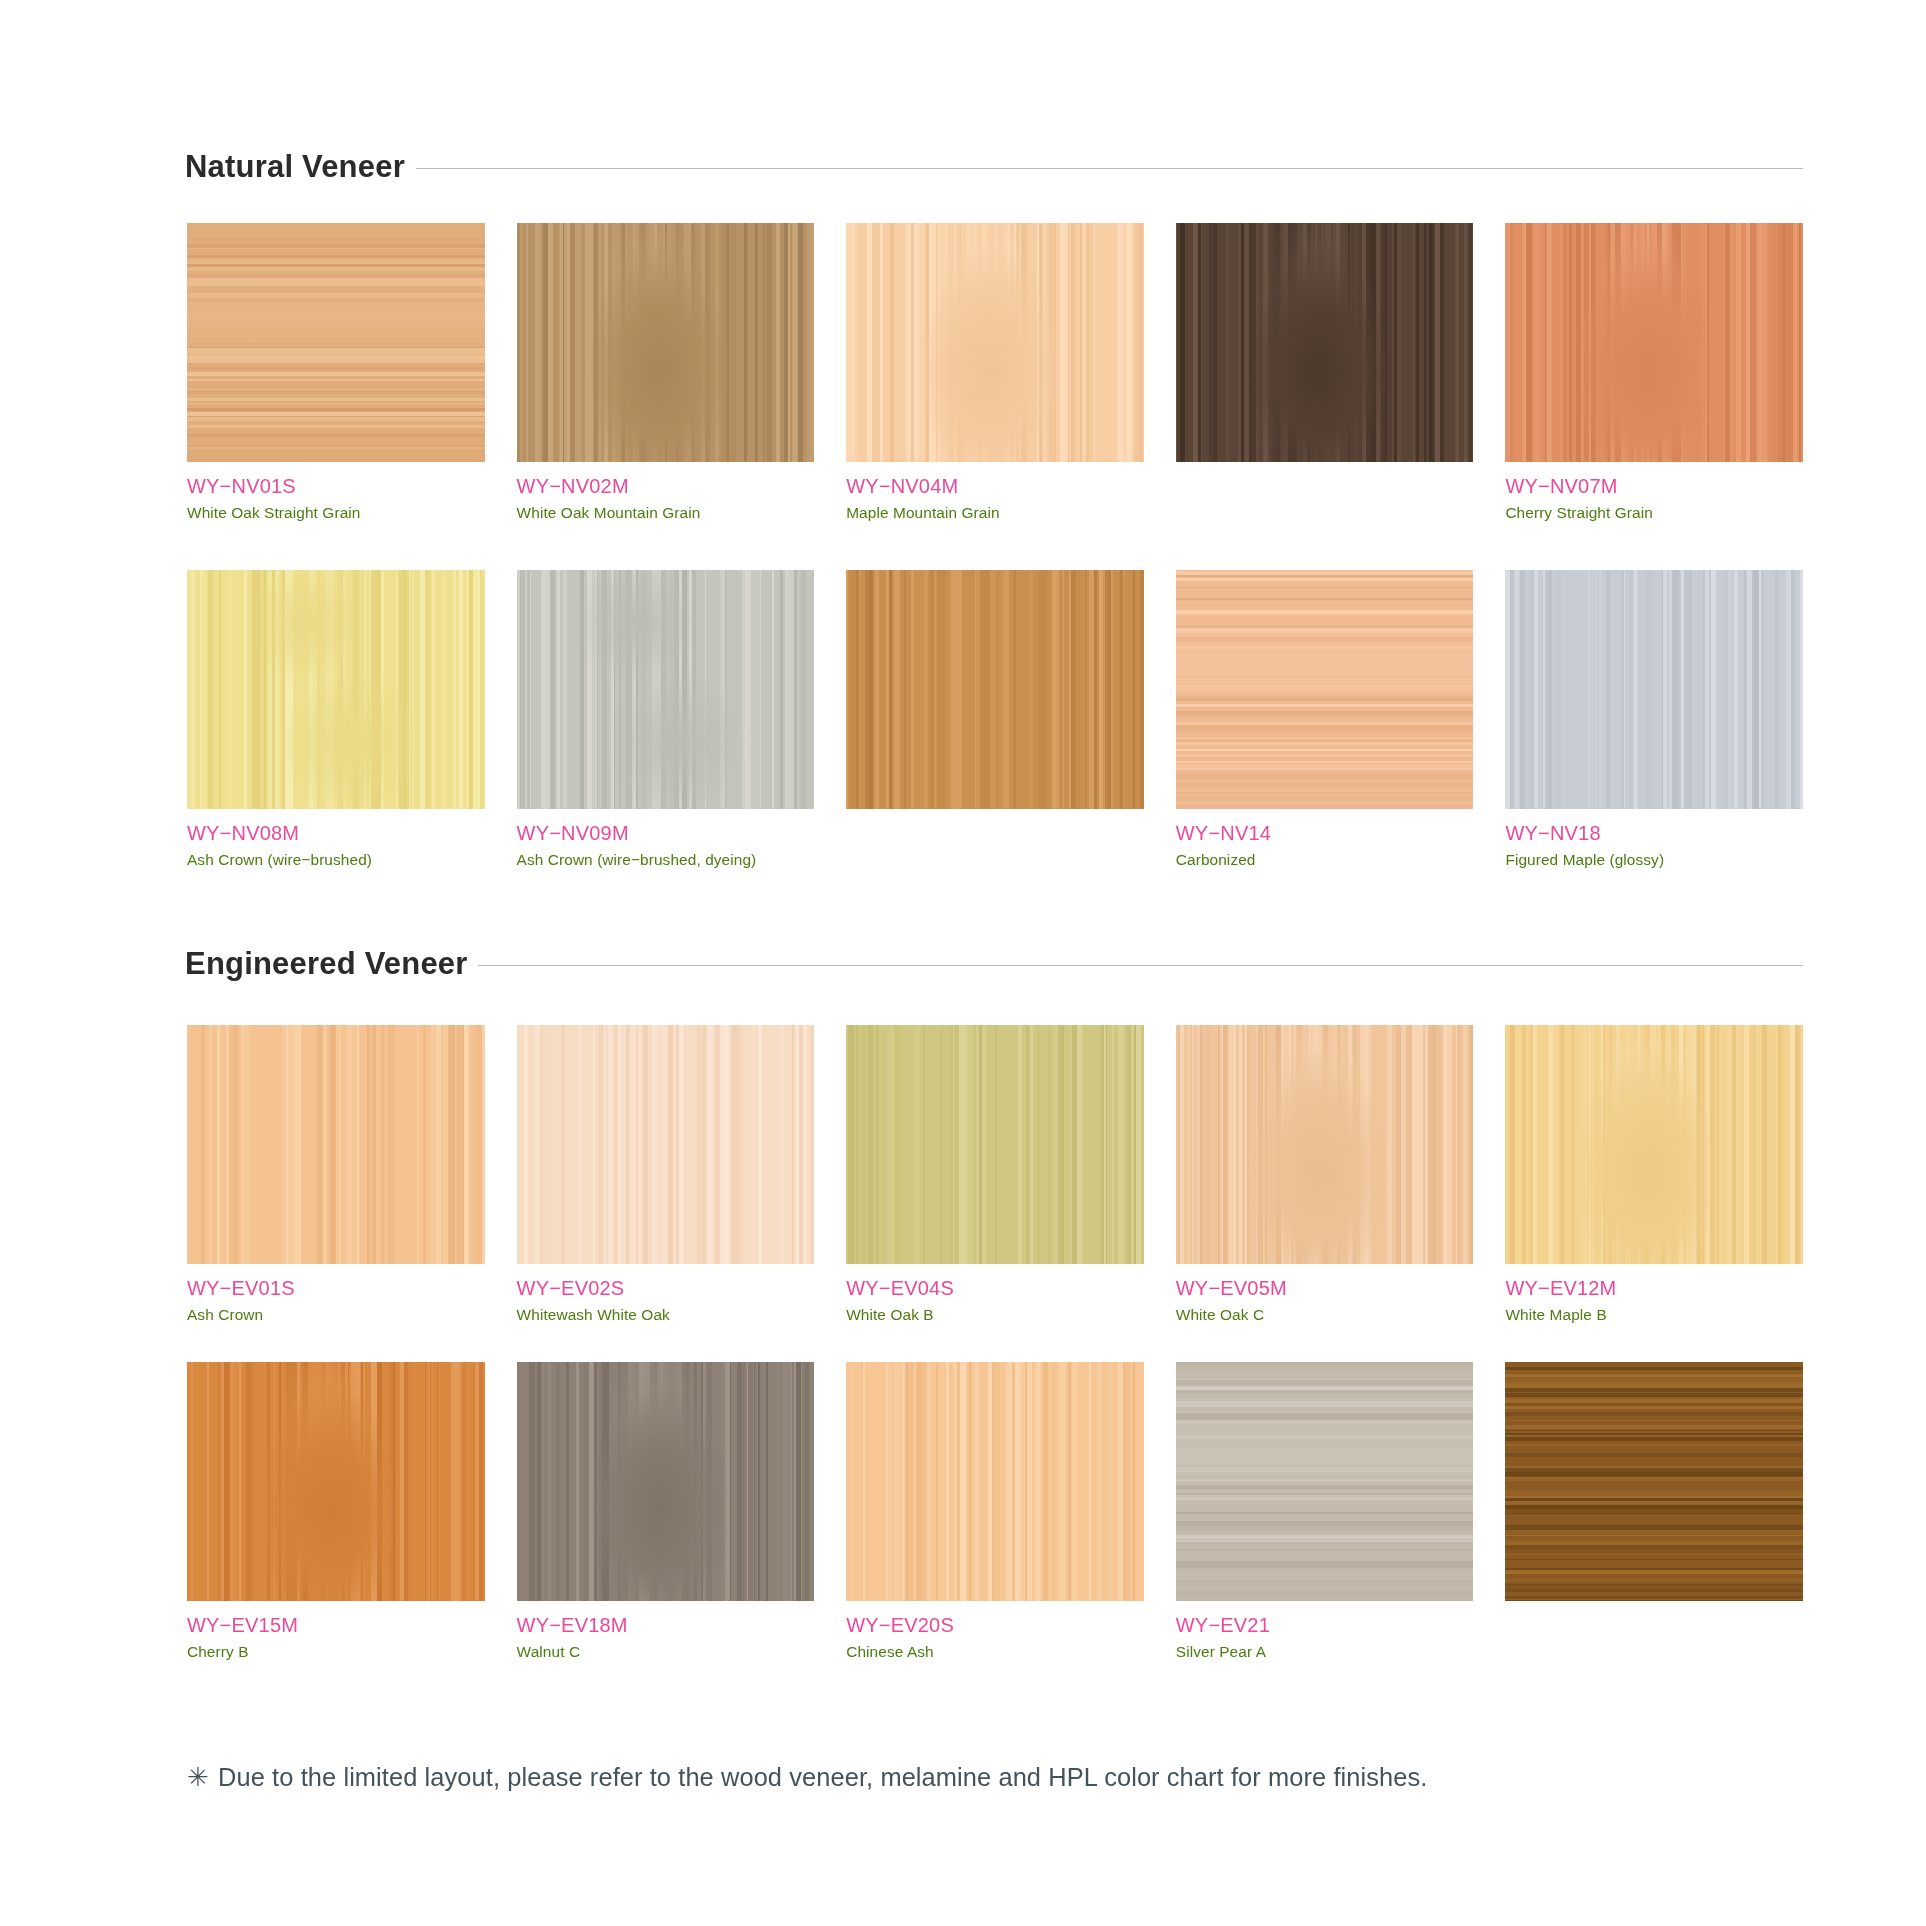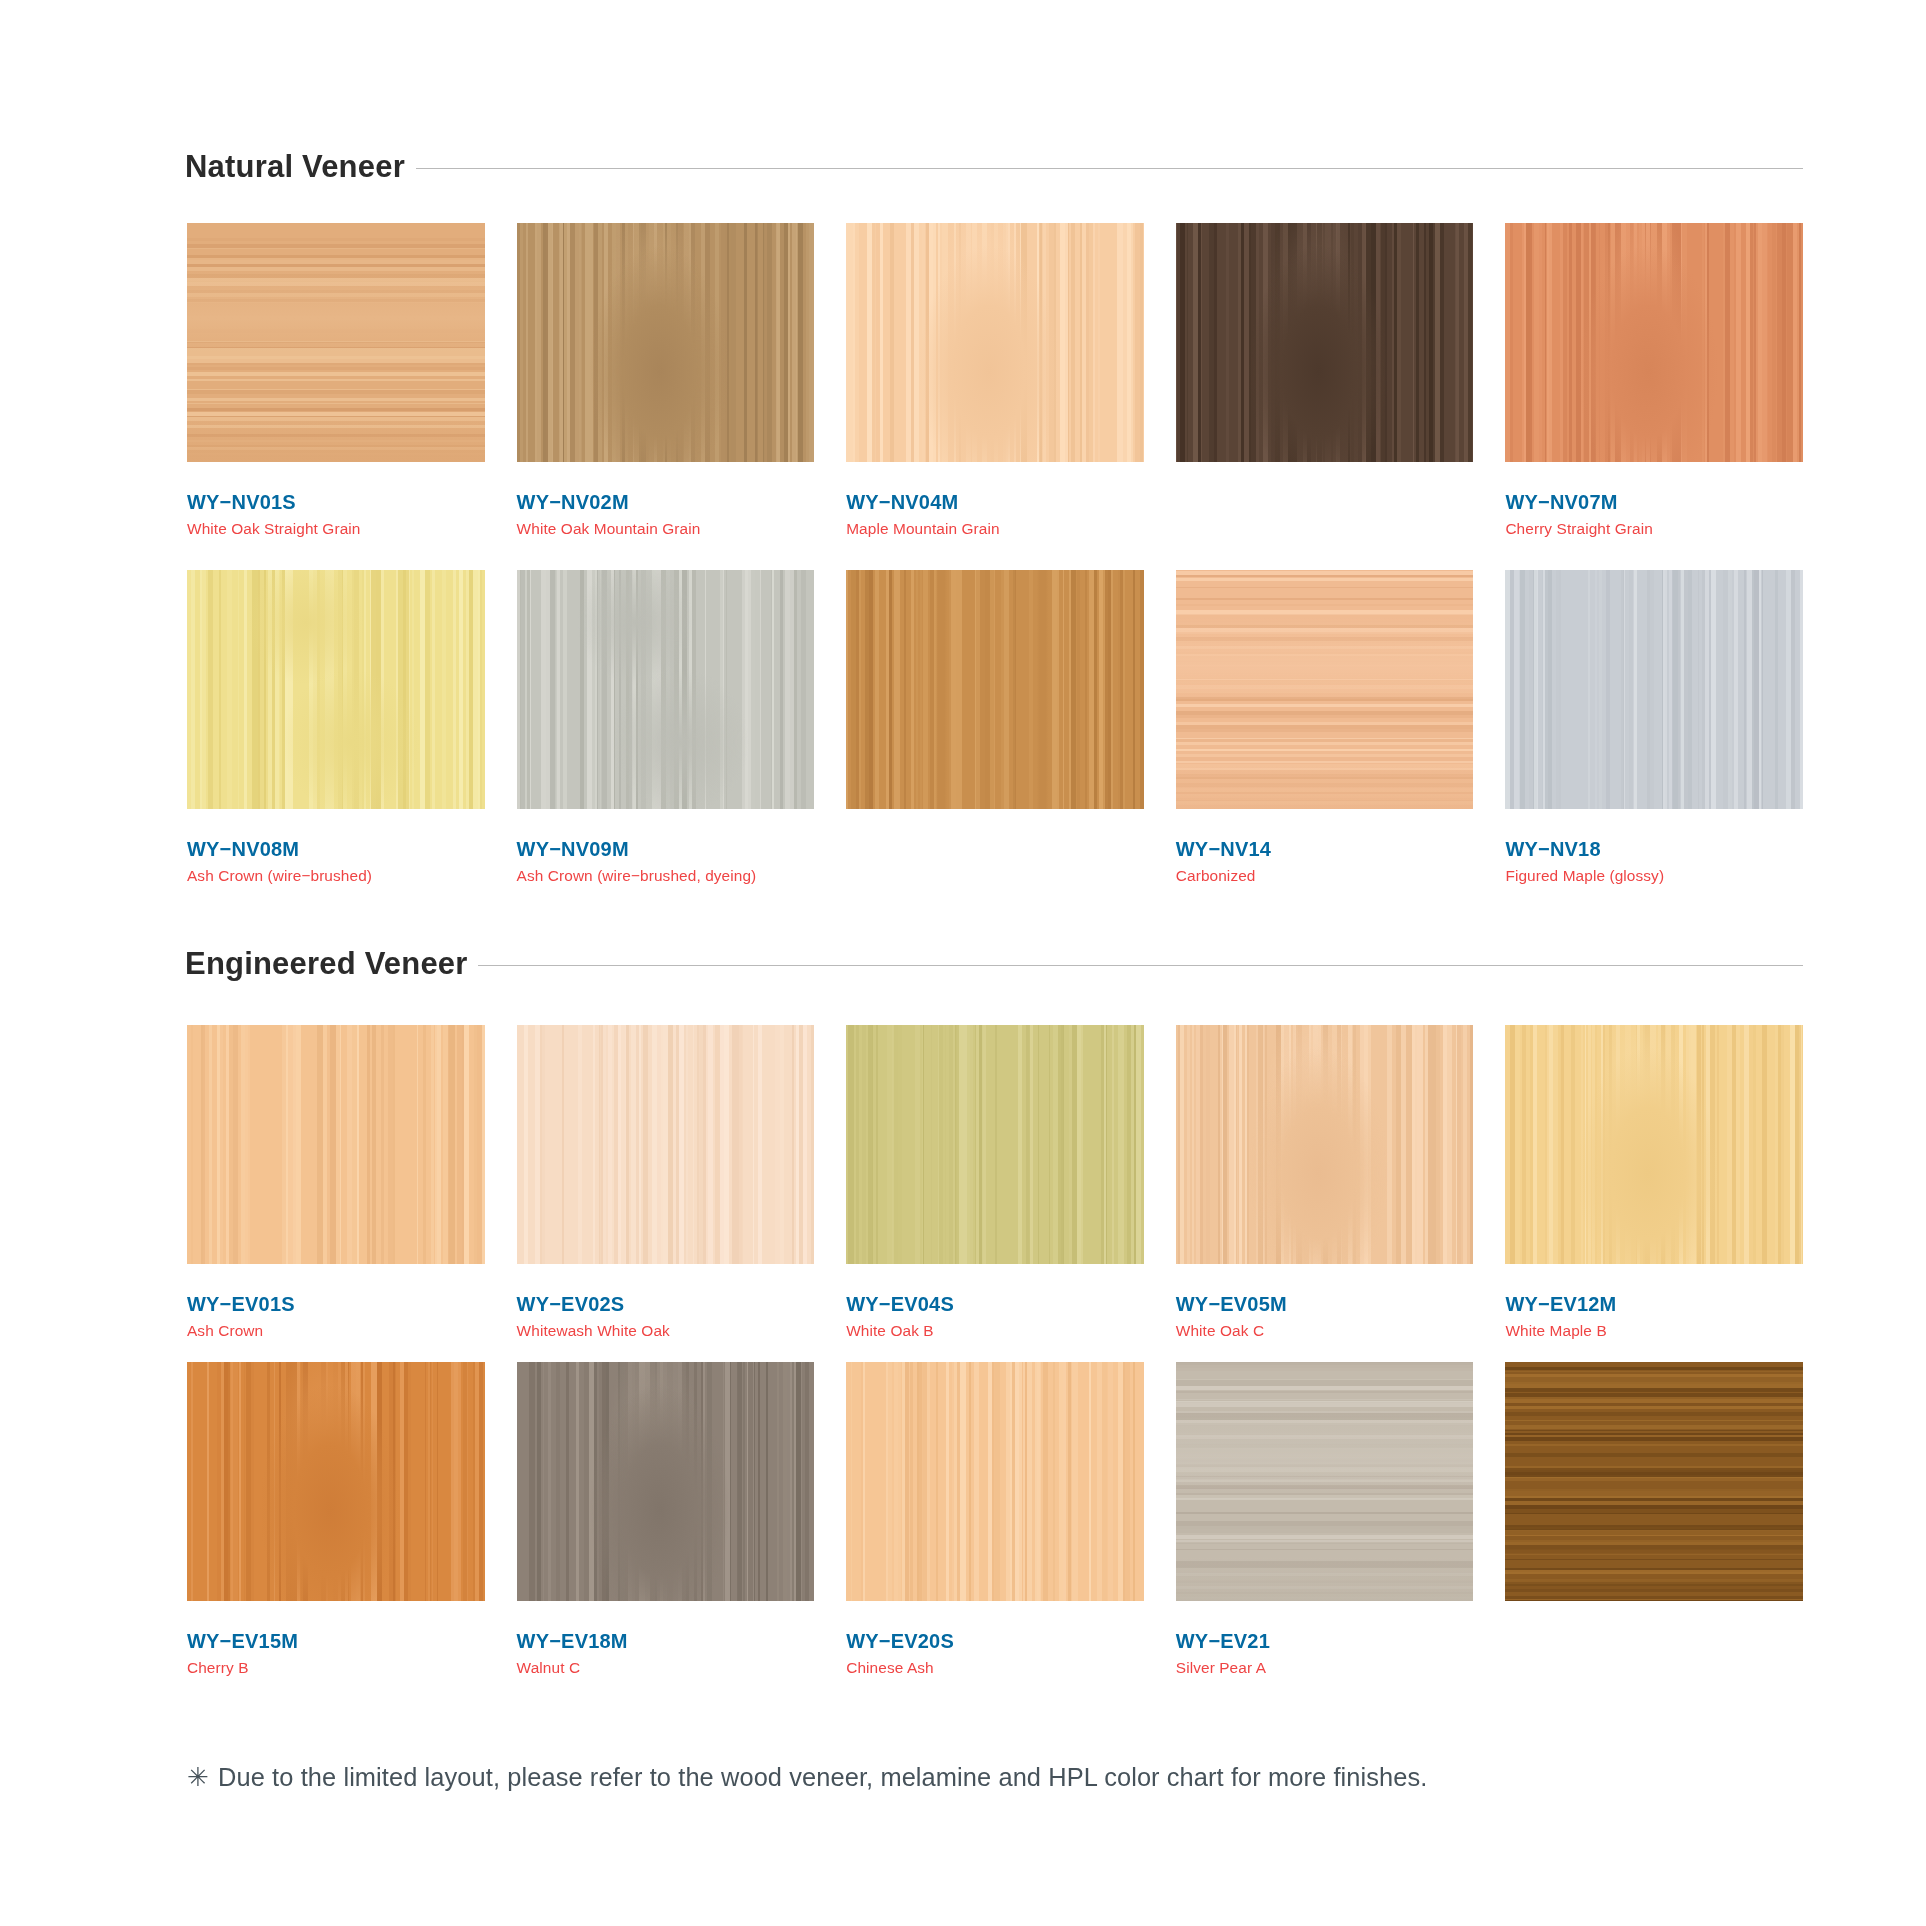--- a/index.html
+++ b/index.html
@@ -64,31 +64,30 @@
   }
   .swatch .grain {
     position: absolute;
     inset: 0;
   }
   .caption {
     padding-top: 12.3px;
   }
   .code {
     font-size: 20px;
-    font-weight: 700;
-    color: #0369a1;
+    font-weight: 400;
+    color: #ec4899;
     letter-spacing: 0.2px;
     line-height: 1.25;
     white-space: nowrap;
-    margin-top: 16px;
   }
   .desc {
     font-size: 15.4px;
     font-weight: 400;
-    color: #ef4444;
+    color: #4d7c0f;
     letter-spacing: 0.1px;
     line-height: 1.3;
     padding-top: 3.9px;
     white-space: nowrap;
   }
 
   
   .row-nv-1 .swatch { height: 239px; }
   .row-nv-2 .swatch { height: 239px; }
   .row-ev-1 .swatch { height: 239px; }

